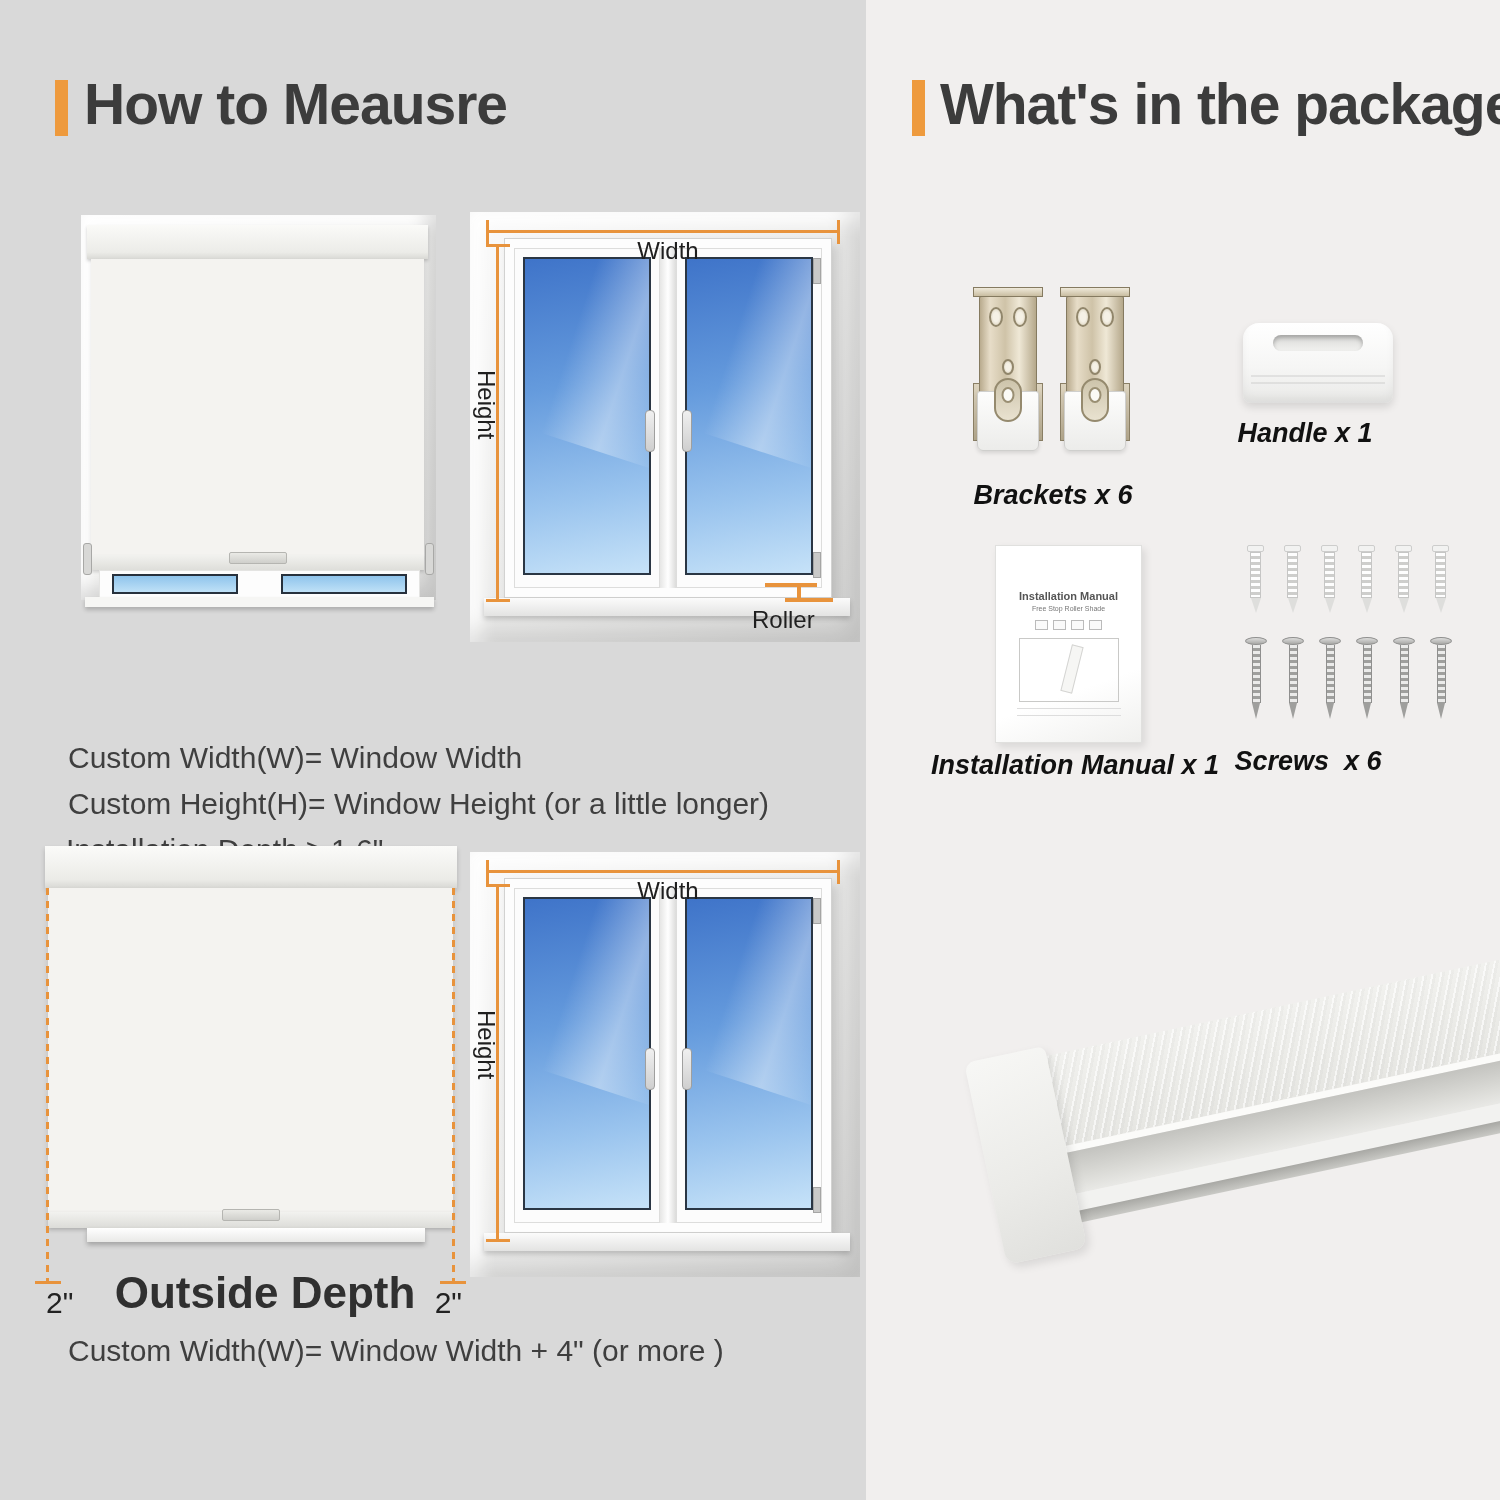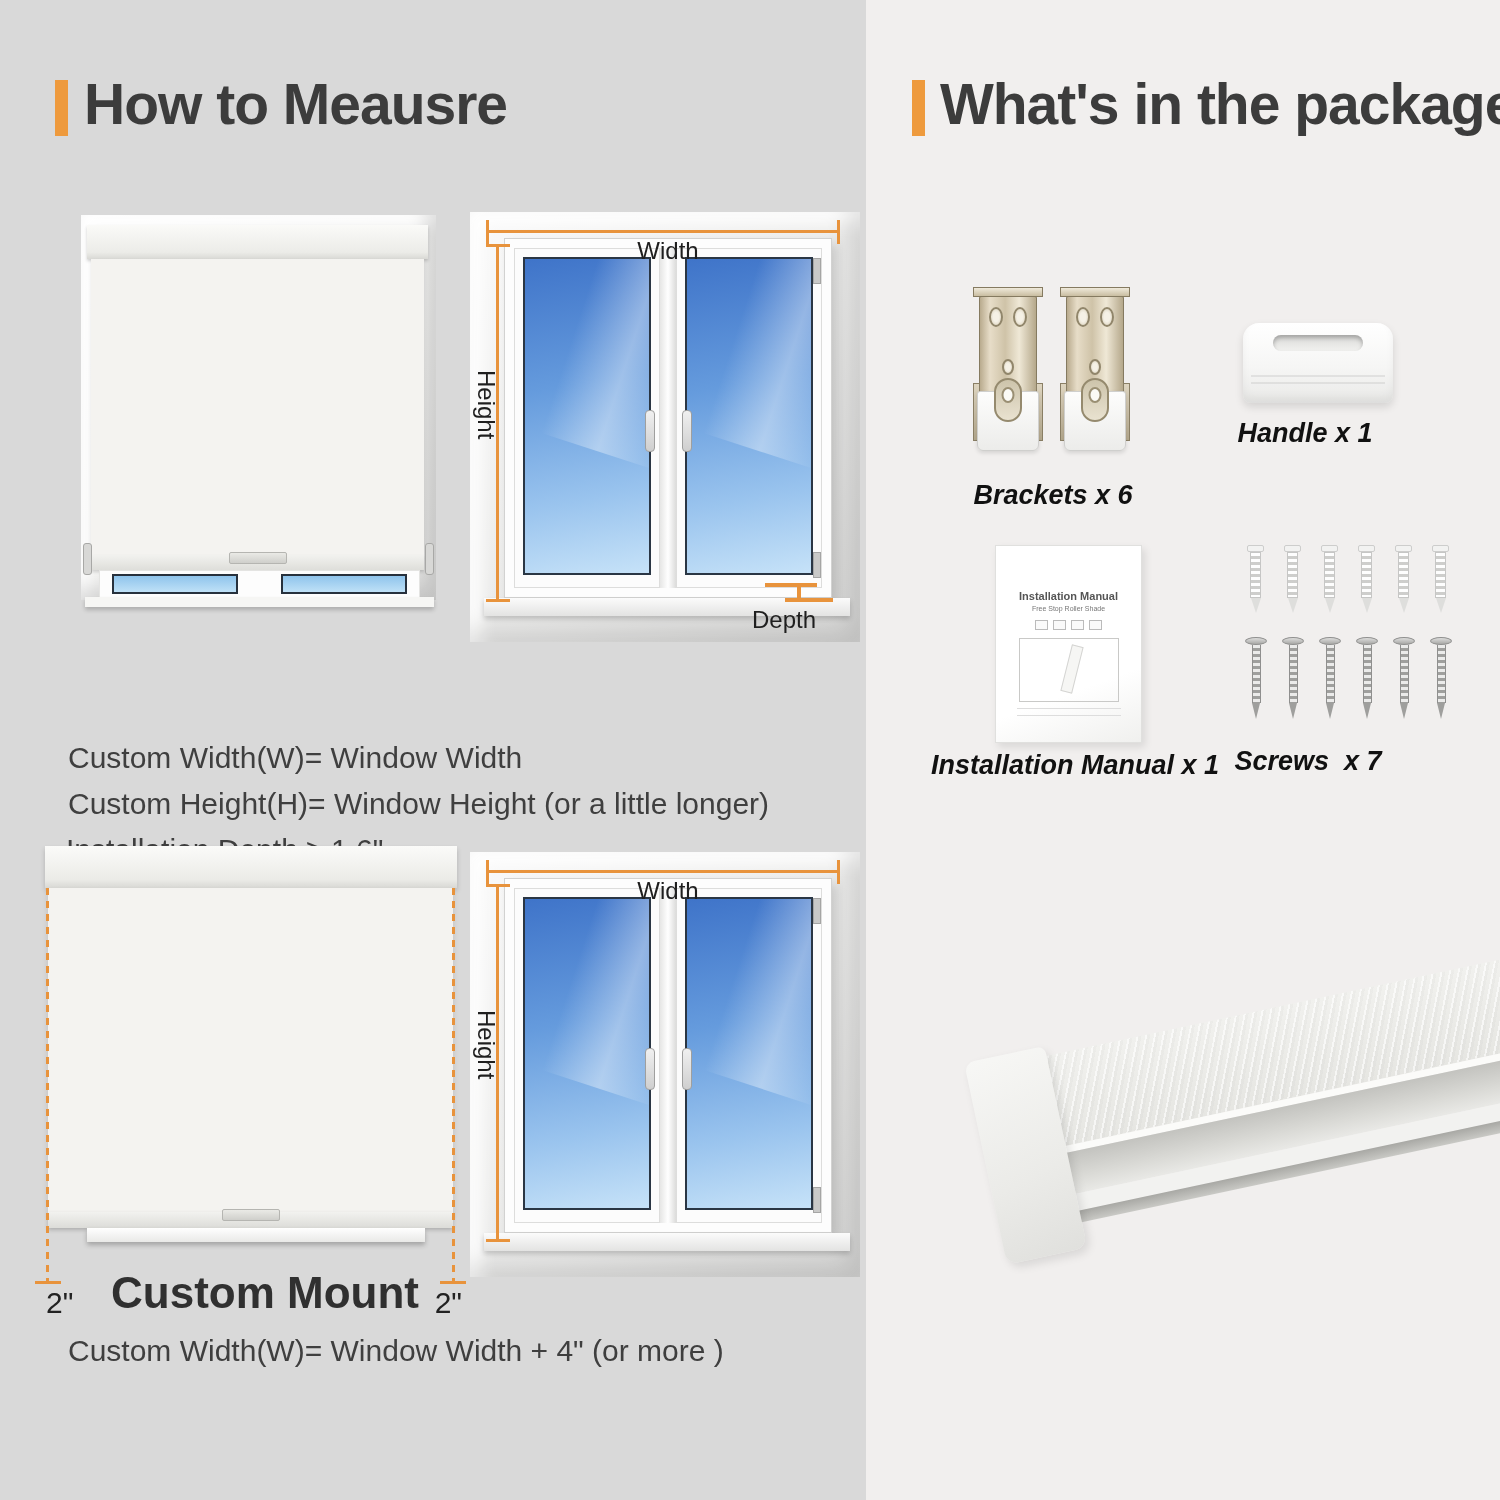--- a/index.html
+++ b/index.html
@@ -248,21 +248,21 @@
     </div>
     <div class="mline-v orange">
       <div class="mcap-h a orange"></div>
       <div class="mcap-h b orange"></div>
     </div>
     <div class="lbl-width">Width</div>
     <div class="lbl-height">Height</div>
     <div class="dline1 orange"></div>
     <div class="dline2 orange"></div>
     <div class="dconn orange"></div>
-    <div class="lbl-depth">Depth</div>
+    <div class="lbl-depth">Roller</div>
   </div>
 
   <div class="body-line" style="left:68px;top:787px;">Custom Height(H)= Window Height (or a little longer)</div>
   <div class="body-line" style="left:68px;top:741px;">Custom Width(W)= Window Width</div>
   <div class="body-line" style="left:66px;top:833px;">Installation Depth ≥ 1.6"</div>
 
   <div id="out-illus" class="abs">
     <div class="out-cassette"></div>
     <div class="out-fabric texture"></div>
     <div class="out-bottombar">
@@ -304,21 +304,21 @@
       <div class="mcap-v b orange"></div>
     </div>
     <div class="mline-v orange">
       <div class="mcap-h a orange"></div>
       <div class="mcap-h b orange"></div>
     </div>
     <div class="lbl-width">Width</div>
     <div class="lbl-height">Height</div>
   </div>
 
-  <div class="sec-title" style="left:65px;top:1268px;width:400px;">Custom Mount</div>
+  <div class="sec-title" style="left:65px;top:1268px;width:400px;">Outside Depth</div>
   <div class="body-line" style="left:68px;top:1334px;">Custom Width(W)= Window Width + 4" (or more )</div>
 
   <div class="accent" style="left:912px;top:80px;"></div>
   <div class="h1" style="left:940px;top:75px;">What's in the package</div>
 
   <div class="bracket one">
     <div class="brk-top"></div>
     <div class="brk-plate">
       <div class="brk-hole a"></div>
       <div class="brk-hole b"></div>
@@ -430,21 +430,21 @@
     <div class="screw-head"></div>
       <div class="screw-shank"></div>
       <div class="screw-tip"></div>
   </div>
   <div class="screw" style="left:1430px;">
     <div class="screw-head"></div>
       <div class="screw-shank"></div>
       <div class="screw-tip"></div>
   </div>
 
-  <div class="item-label" style="left:1208px;top:746px;width:200px;">Screws  x 7</div>
+  <div class="item-label" style="left:1208px;top:746px;width:200px;">Screws  x 6</div>
 
   <div class="shade-wrap">
     <div class="shade-bar">
       <div class="sb-face sb-top">
         <div class="sb-tex"></div>
       </div>
       <div class="sb-face sb-lip"></div>
       <div class="sb-face sb-mid"></div>
       <div class="sb-face sb-strip"></div>
       <div class="sb-face sb-groove"></div>

